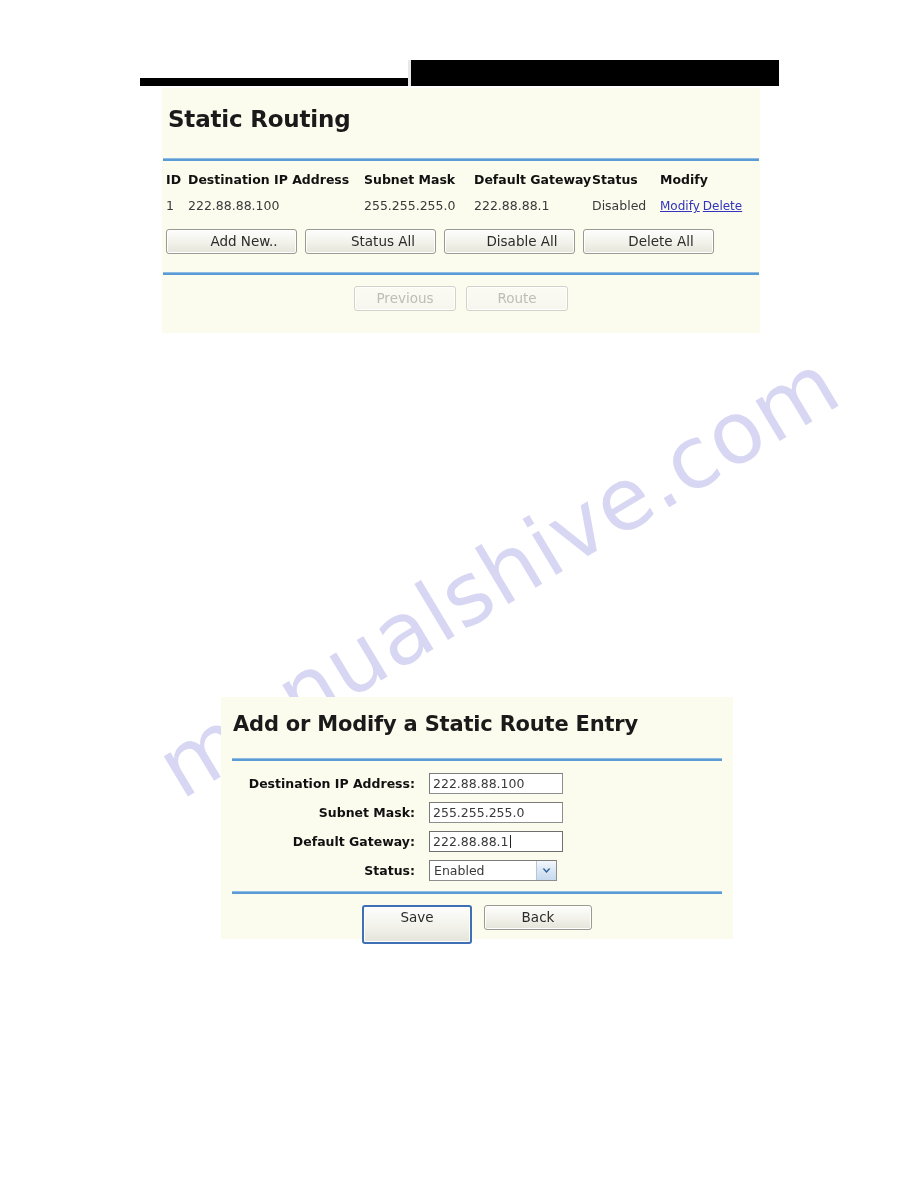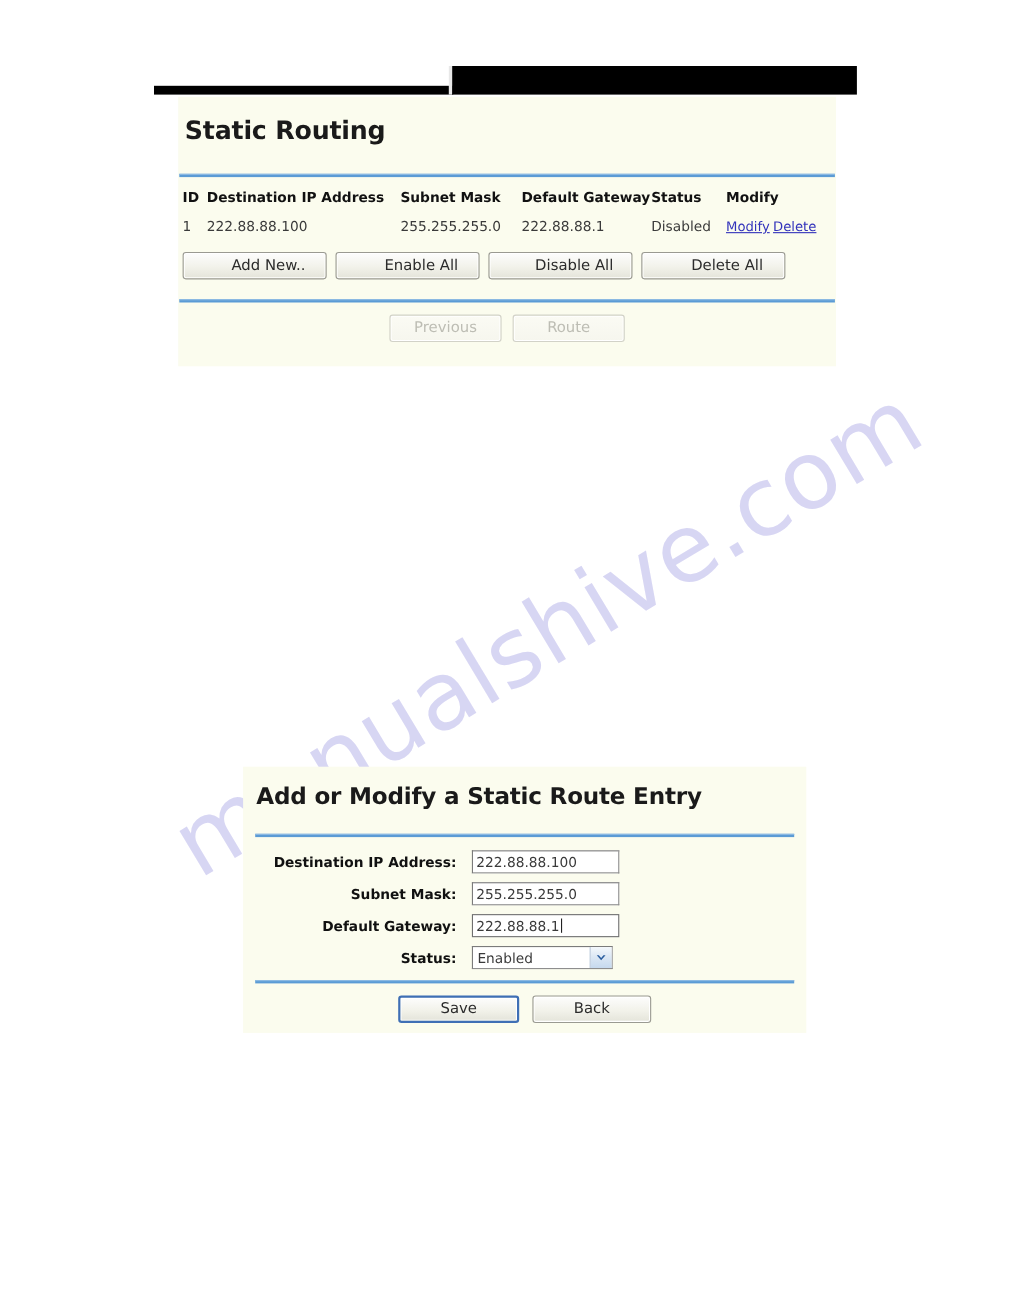--- a/index.html
+++ b/index.html
@@ -171,21 +171,21 @@
   }
   .btn.disabled {
     color: #bdbdb4;
     background: linear-gradient(180deg,#fbfbf4 0%, #f6f6ee 100%);
     border-color: #d2d2c8;
     box-shadow: inset 0 0 0 1px #ffffff;
     cursor: default;
   }
   .btn.default-btn {
     border: 2px solid #3f6fb5;
-    padding: 2px 0 3px 0;
+    padding: 2px 0 17px 0;
   }
 
   .action-row {
     margin: 16px 0 0 4px;
     white-space: nowrap;
   }
   .action-row .btn { width: 104px; margin-right: 8px; padding-left: 25px; }
 
   .pager-row {
     margin: 11px 0 0 0;
@@ -311,21 +311,21 @@
         <td class="col-dest">222.88.88.100</td>
         <td class="col-mask">255.255.255.0</td>
         <td class="col-gw">222.88.88.1</td>
         <td class="col-status">Disabled</td>
         <td class="col-modify"><span class="row-link">Modify</span><span class="row-link">Delete</span></td>
       </tr>
     </tbody>
   </table>
 
   <div class="action-row">
-    <div class="btn">Add New..</div><div class="btn">Enable All</div><div class="btn">Disable All</div><div class="btn">Delete All</div>
+    <div class="btn">Add New..</div><div class="btn">Status All</div><div class="btn">Disable All</div><div class="btn">Delete All</div>
   </div>
 
   <div class="sep sep-bottom"></div>
 
   <div class="pager-row">
     <div class="btn disabled">Previous</div><div class="btn disabled">Route</div>
   </div>
 
 </div>
 

